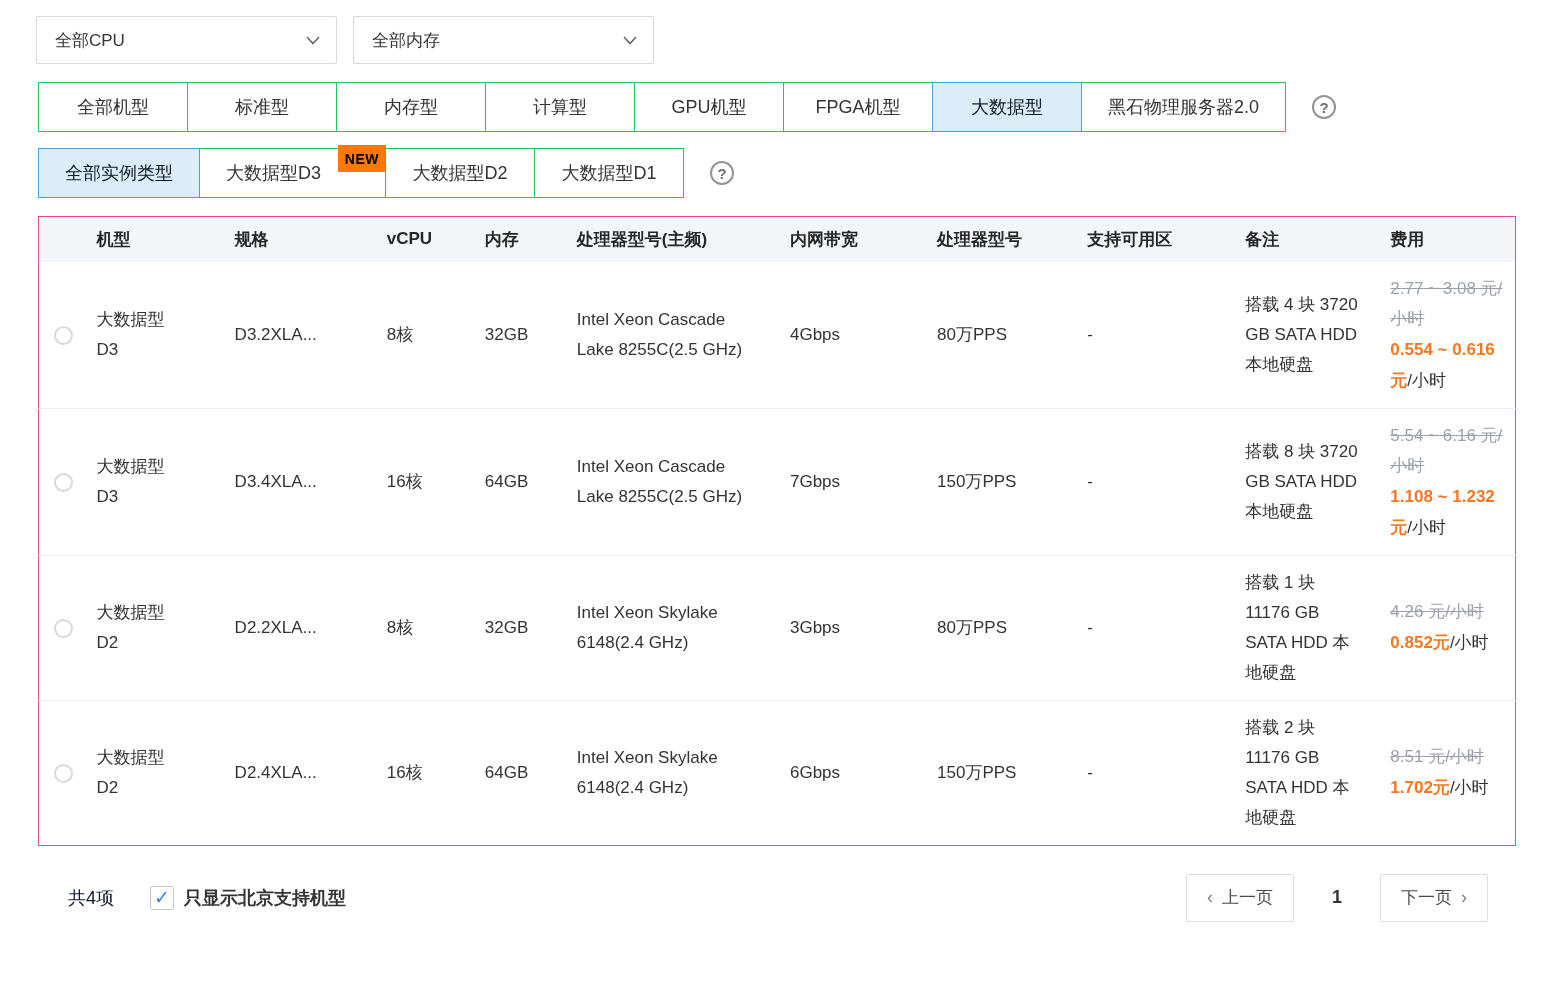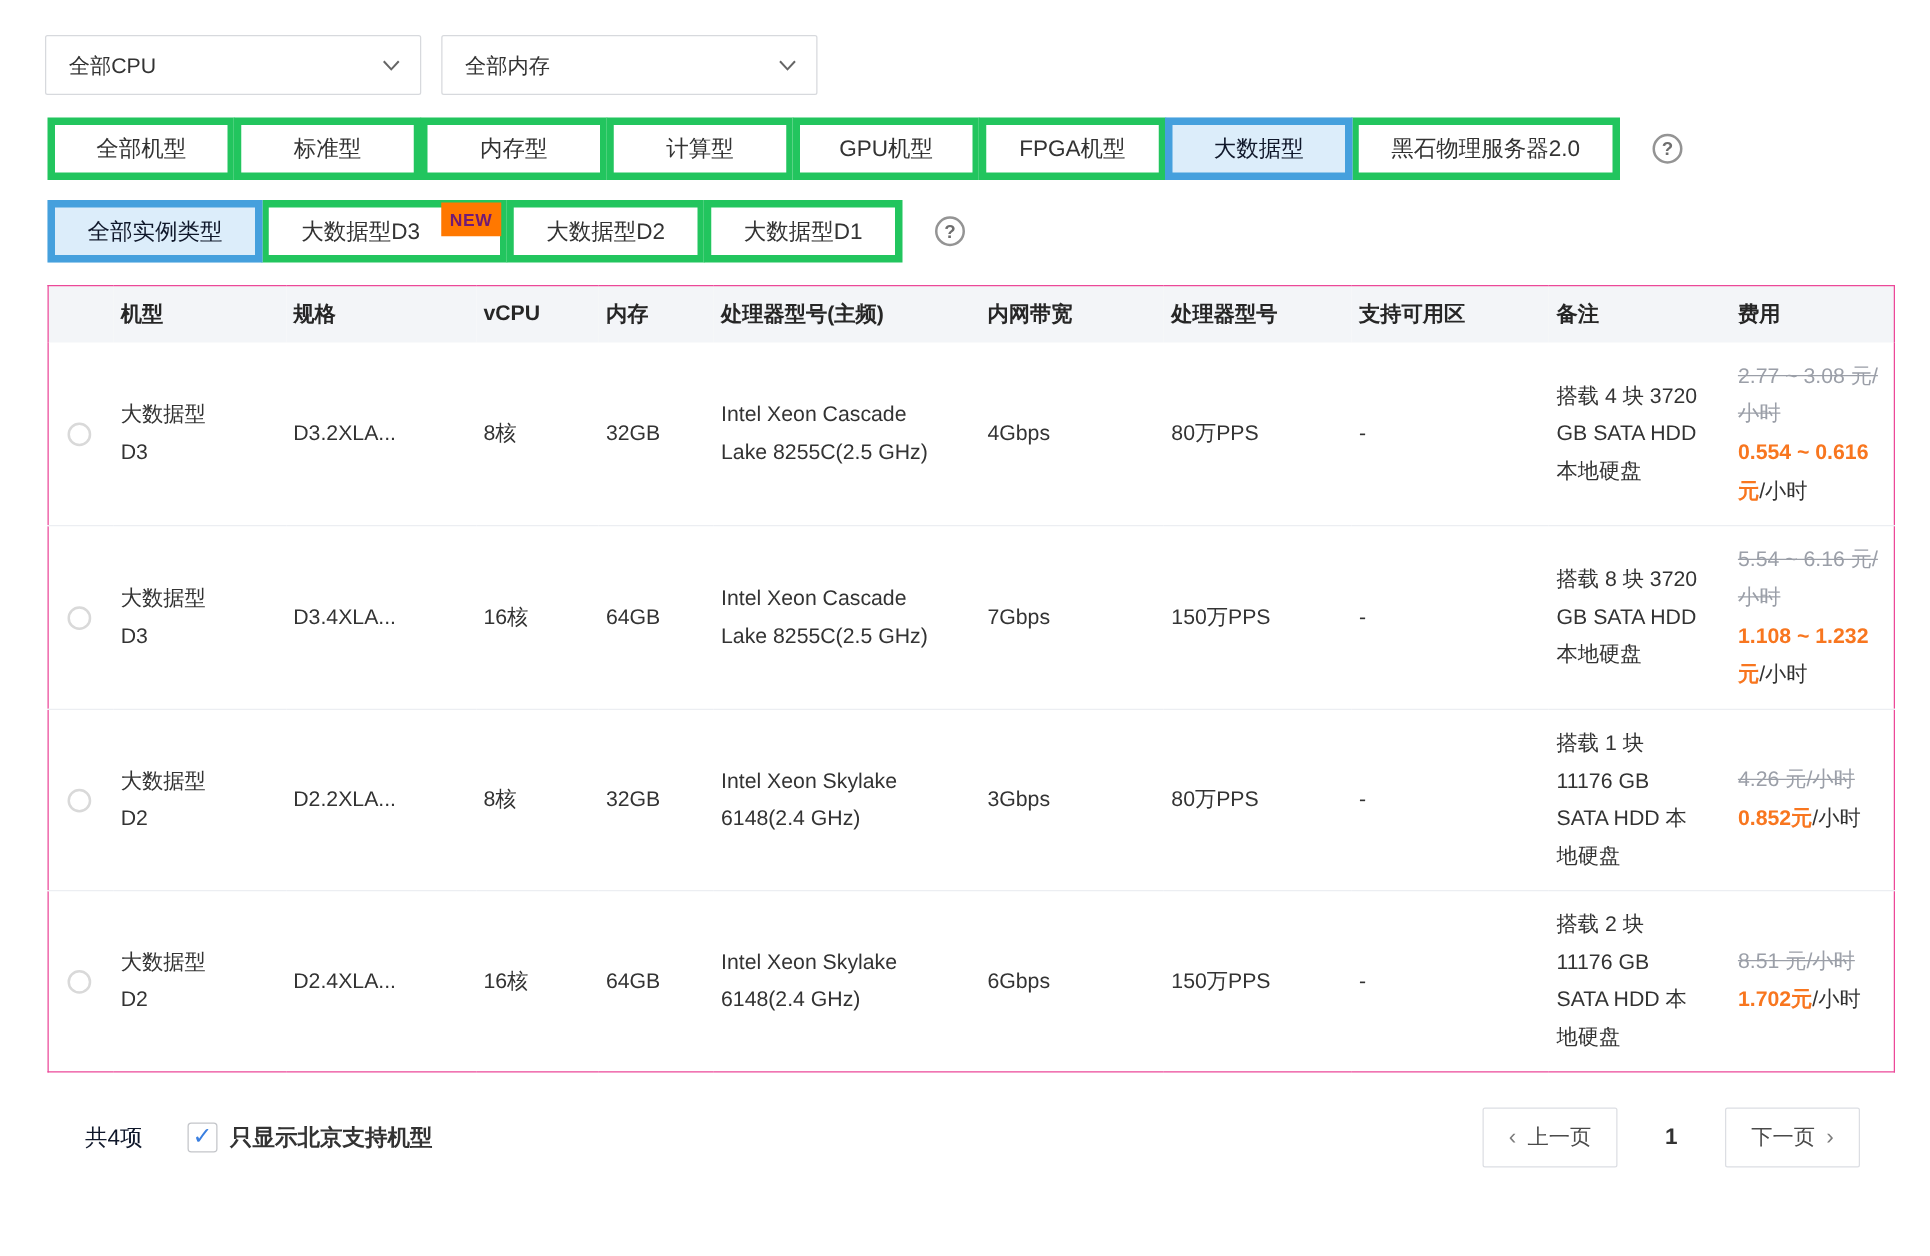--- a/index.html
+++ b/index.html
@@ -1,37 +1,37 @@
 <!DOCTYPE html>
 <html><head>
 <meta charset="utf-8">
 <style>
   * { margin:0; padding:0; box-sizing:border-box; }
   html,body { background:#fff; }
   body { font-family:"Liberation Sans","DejaVu Sans",sans-serif; color:#333; }
   .page { position:relative; width:1544px; height:1005px; background:#fff; overflow:hidden; }
 
   
-  .filters { display:flex; gap:16px; padding:28px 0 0 36px;text-align:right; }
+  .filters { display:flex; gap:16px; padding:16px 0 0 36px;text-align:right; }
   .select { width:301px; height:48px; border:1px solid #d7d9dd; border-radius:2px;
             display:flex; align-items:center; justify-content:space-between;
             padding:0 16px 0 18px; font-size:17px; color:#333; cursor:pointer; background:#fff; }
   .chev { width:14px; height:9px; flex:0 0 auto; }
 
   
   .tabs { display:flex; align-items:center; margin-left:38px; }
   .family-tabs { margin-top:18px; }
   .instance-tabs { margin-top:16px; }
   .tab { position:relative; height:50px; min-width:150px; padding:0 26px; background:#fff;
-         border:6px solid #22c55e; margin-left:-1px; font-size:18px; color:#333;
+         border:1px solid #22c55e; margin-left:-1px; font-size:18px; color:#333;
          font-family:inherit; cursor:pointer; white-space:nowrap; }
   .tab:first-child { margin-left:0; }
   .tab.active { background:#dcedfa; border-color:#45a0dd; color:#0f172a; z-index:2; }
   .tab.has-badge { padding-right:64px; }
-  .new-badge { position:absolute; top:-4px; right:-1px; background:#ff7800; color:#701a75;
+  .new-badge { position:absolute; top:-4px; right:-1px; background:#ff7800; color:#000000;
                font-size:14px; font-weight:bold; line-height:1; padding:7px 7px 6px; letter-spacing:.5px; }
   .help { width:24px; height:24px; border:2px solid #949494; border-radius:50%;
           color:#6e6e6e; font-size:15px; font-weight:bold; display:flex; align-items:center;
           justify-content:center; margin-left:26px; cursor:pointer; background:#fff; flex:0 0 auto; }
   .instance-tabs .help { margin-left:26px; }
 
   
   table.itable { width:1478px; margin:18px 0 0 38px; border-collapse:collapse; table-layout:fixed;
                  border:1px solid #ec4899; }
   .itable th { background:#f3f5f8; height:45px; text-align:left; font-size:17px; font-weight:700;

